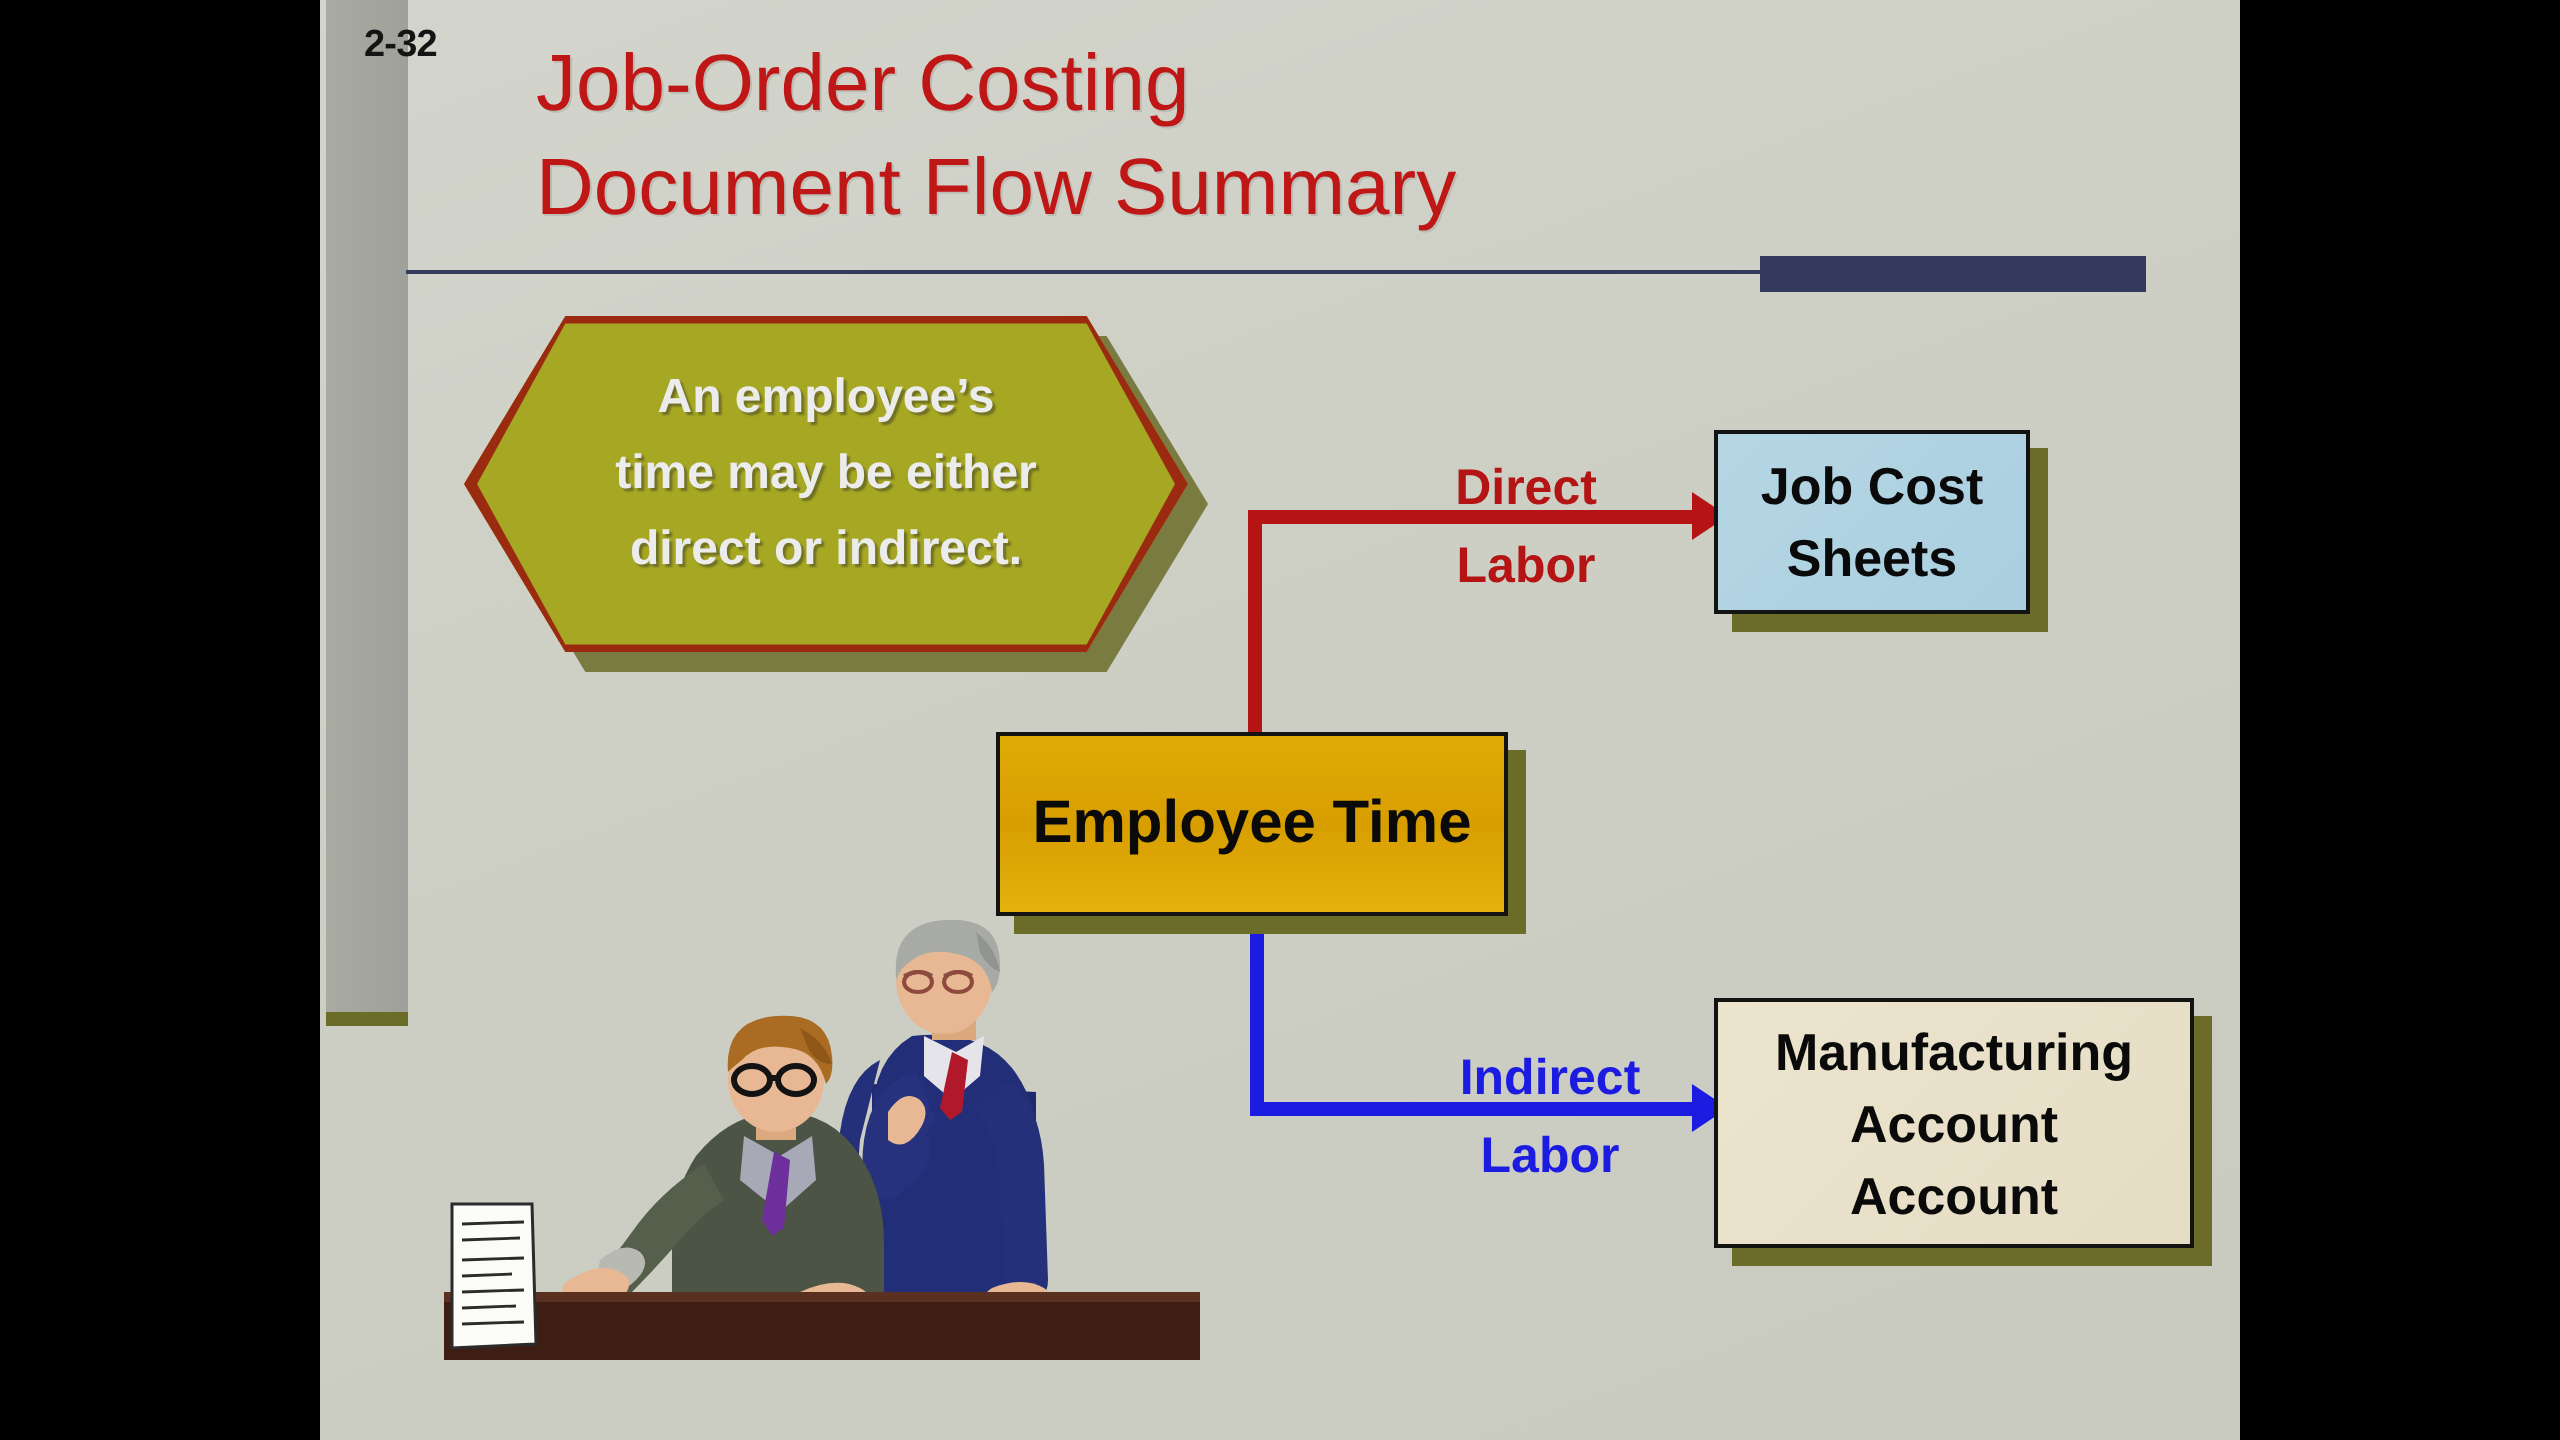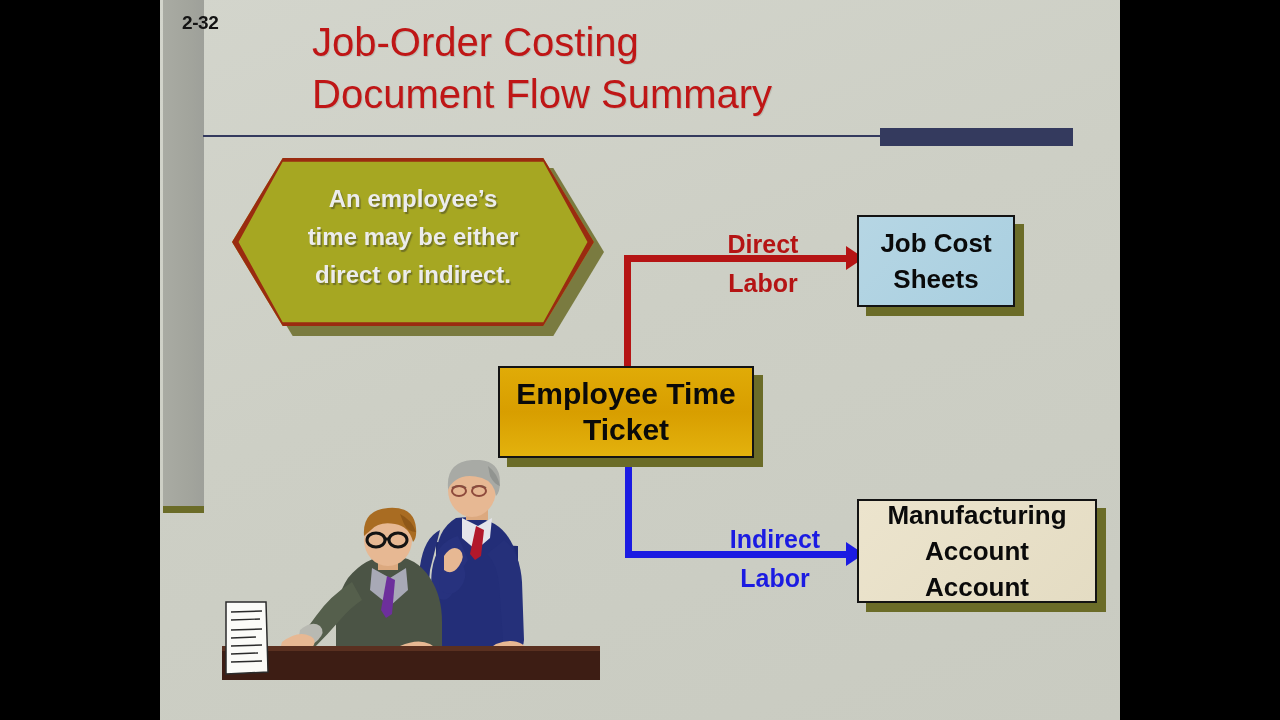--- a/index.html
+++ b/index.html
@@ -60,21 +60,21 @@
     left: 108px;
     top: 16px;
     width: 760px;
     color: #bf1616;
     font-size: 40px;
     line-height: 52px;
     font-weight: normal;
     font-family: "Liberation Sans", sans-serif;
     text-shadow: 1px 1px 0 rgba(150,150,140,0.35);
   }
-  #title .t-line { display: block; white-space: nowrap; margin-left: 44px; }
+  #title .t-line { display: block; white-space: nowrap; }
   
   #title-rule {
     position: absolute;
     left: 43px;
     top: 135px;
     width: 680px;
     height: 2px;
     background: #343a5e;
   }
   #title-bar {
@@ -157,21 +157,21 @@
     font-weight: bold;
     color: #0a0a0a;
     font-family: "Liberation Sans", sans-serif;
   }
   .flow-box span { display: block; line-height: 36px; }
   
   #box-jobcost-wrap { left: 697px; top: 215px; width: 158px; height: 92px; }
   #box-jobcost { background: linear-gradient(135deg, #b6d6e4 0%, #a9cfe0 100%); font-size: 26px; }
   #box-timeticket-wrap { left: 338px; top: 366px; width: 256px; height: 92px; }
   #box-timeticket { background: linear-gradient(180deg, #e0ab07 0%, #d89e00 50%, #e3b20d 100%); font-size: 30px; }
-  #box-moh-wrap { left: 697px; top: 499px; width: 240px; height: 104px; }
+  #box-moh-wrap { left: 697px; top: 499px; width: 240px; height: 125px; }
   #box-moh { background: linear-gradient(135deg, #ece4cd 0%, #e4dcc3 100%); font-size: 26px; }
   
   .conn-seg { position: absolute; }
   #red-vert { left: 464px; top: 255px; width: 7px; height: 113px; background: #b51414; }
   #red-horiz { left: 464px; top: 255px; width: 228px; height: 7px; background: #b51414; }
   #red-head {
     left: 686px; top: 246px; width: 0; height: 0;
     border-top: 12px solid transparent;
     border-bottom: 12px solid transparent;
     border-left: 18px solid #b51414;
@@ -264,21 +264,20 @@
           <span>Sheets</span>
         </div>
       </div>
     </div>
 
     <div class="flow-box-wrap" id="box-timeticket-wrap">
       <div class="flow-box-shadow"></div>
       <div class="flow-box" id="box-timeticket">
         <div>
           <span>Employee Time</span>
-          <span>Ticket</span>
         </div>
       </div>
     </div>
 
     <div class="flow-box-wrap" id="box-moh-wrap">
       <div class="flow-box-shadow"></div>
       <div class="flow-box" id="box-moh">
         <div>
           <span>Manufacturing</span>
           <span>Account</span>

